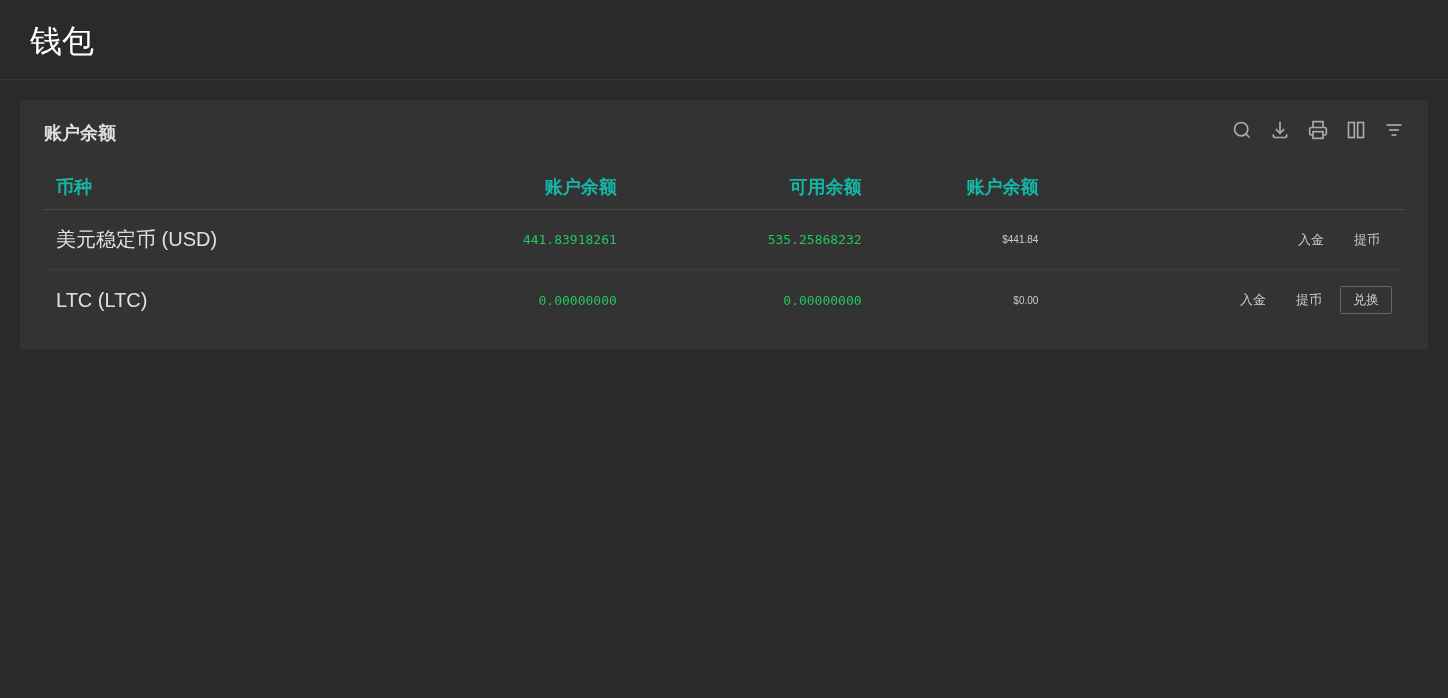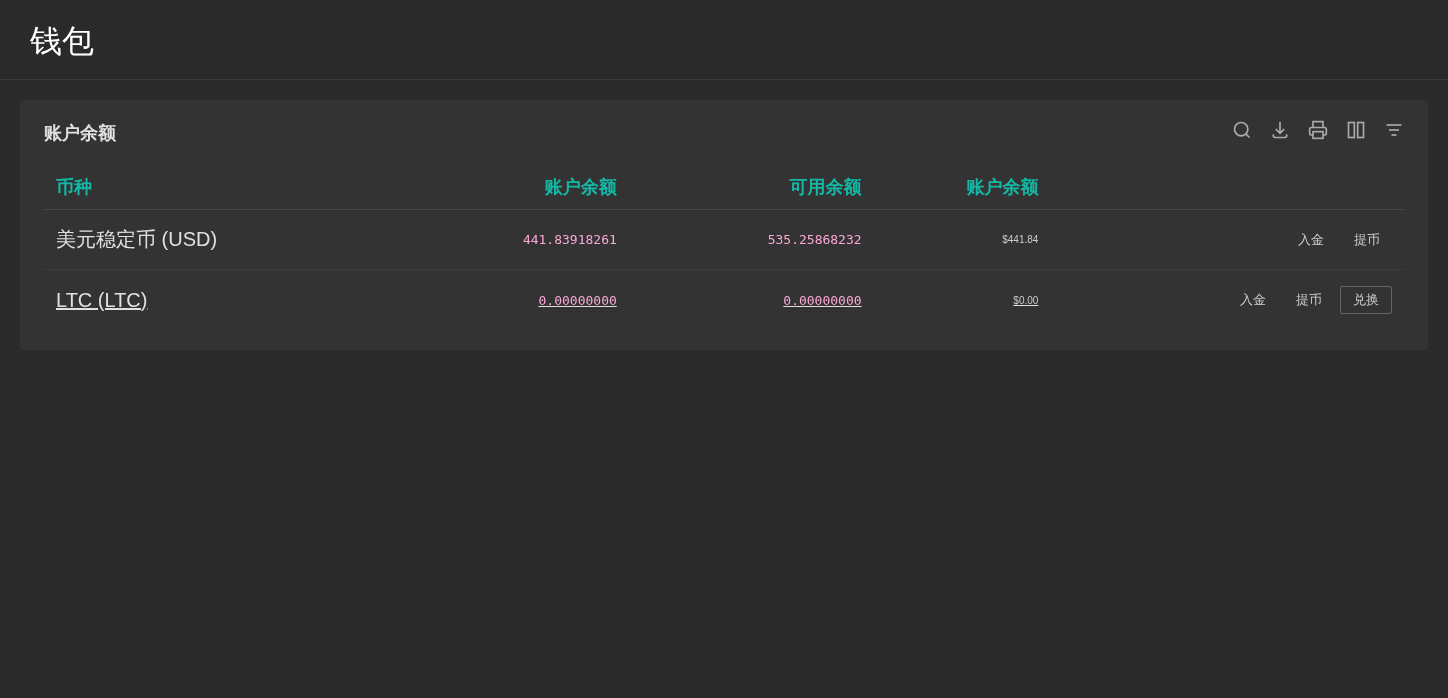--- a/index.html
+++ b/index.html
@@ -76,21 +76,20 @@
     thead th.right-align {
       text-align: right;
     }
 
     tbody tr {
       border-bottom: 1px solid #3d3d3d;
     }
 
     tbody tr:last-child {
       border-bottom: none;
-      text-decoration: underline;
     }
 
     tbody tr.highlighted {
       outline: 2px solid #cc4444;
       outline-offset: -1px;
       position: relative;
     }
 
     tbody td {
       padding: 16px 12px;
@@ -100,21 +99,21 @@
 
     tbody td.currency-name {
       color: #e0e0e0;
       font-size: 20px;
     }
 
     tbody td.number-value {
       text-align: right;
       font-family: monospace;
       font-size: 13px;
-      color: #f9a8d4;
+      color: #22c55e;
     }
 
     tbody td.usd-value {
       text-align: right;
       color: #cccccc;
       font-size: 10px;
     }
 
     tbody td.actions {
       text-align: right;

